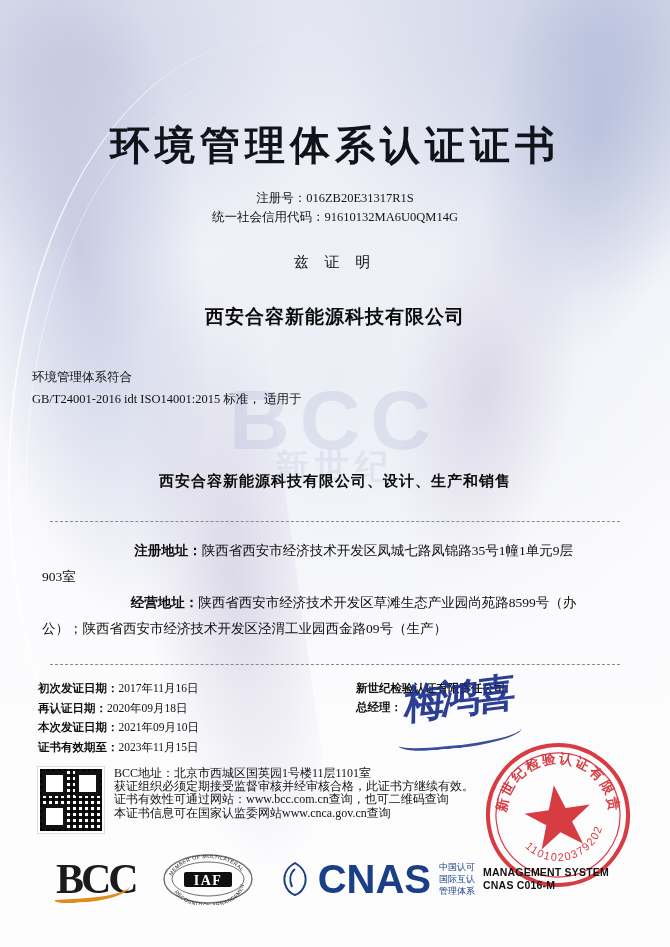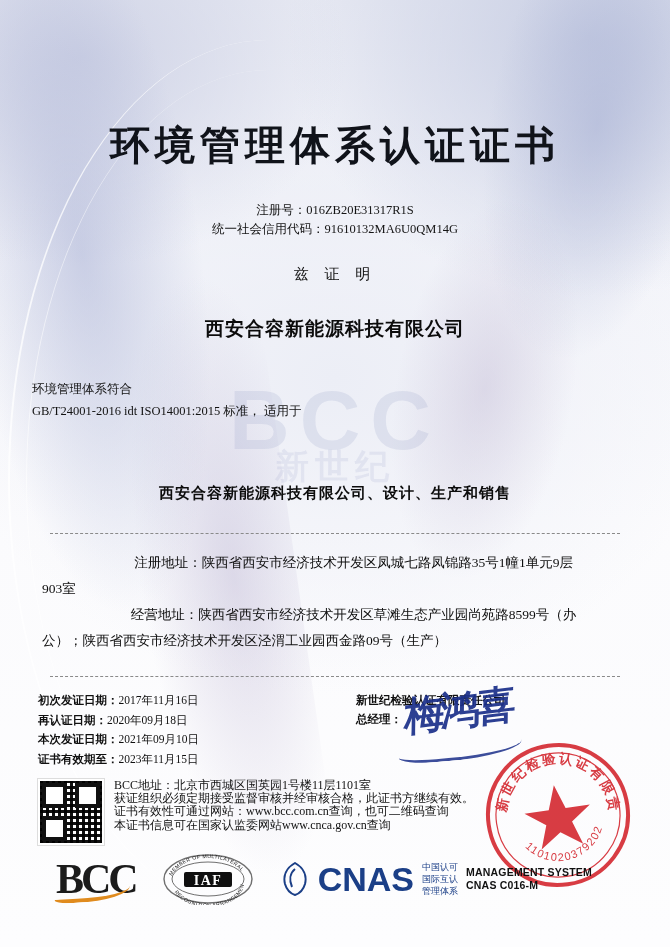--- a/index.html
+++ b/index.html
@@ -94,21 +94,21 @@
   .title {
     margin-top: 118px;
     text-align: center;
     font-size: 40px;
     letter-spacing: 5px;
     color: #10131a;
     font-family: "Liberation Serif", serif;
     font-weight: 600;
   }
   .reg-lines {
-    margin-top: 28px;
+    margin-top: 16px;
     text-align: center;
     font-size: 12.5px;
     line-height: 19px;
     color: #141414;
   }
   .certify {
     margin-top: 26px;
     text-align: center;
     font-size: 15px;
     letter-spacing: 6px;
@@ -146,21 +146,21 @@
     margin: 16px 10px 0 10px;
     font-size: 13.5px;
     line-height: 26px;
     color: #0d0d0d;
     text-align: center;
   }
   .addr-row {
     display: block;
   }
   .addr-label {
-    font-weight: normal;
+    font-weight: bold;
     margin-left: 37px;
   }
   .addr-indent {
     display: block;
     text-align: left;
   }
   .dash-rule2 {
     margin: 22px 18px 0 18px;
     border: 0;
     border-top: 1px dashed #8a8a8a;
@@ -299,21 +299,21 @@
     position: relative;
   }
   .cnas {
     display: flex;
     align-items: center;
     gap: 8px;
   }
   .cnas-text {
     font-family: "Liberation Sans", sans-serif;
     font-weight: bold;
-    font-size: 34px;
+    font-size: 40px;
     color: #1b3f87;
     letter-spacing: 0px;
   }
   .cnas-cn {
     font-family: "Liberation Sans", sans-serif;
     font-size: 9px;
     line-height: 12px;
     color: #1b3f87;
   }
   .cnas-ms {

